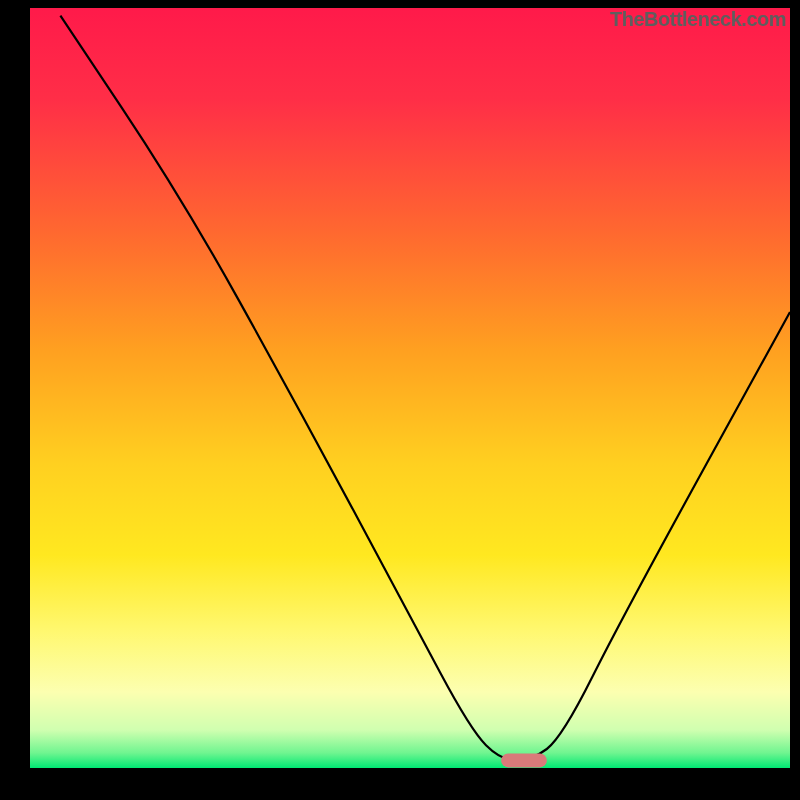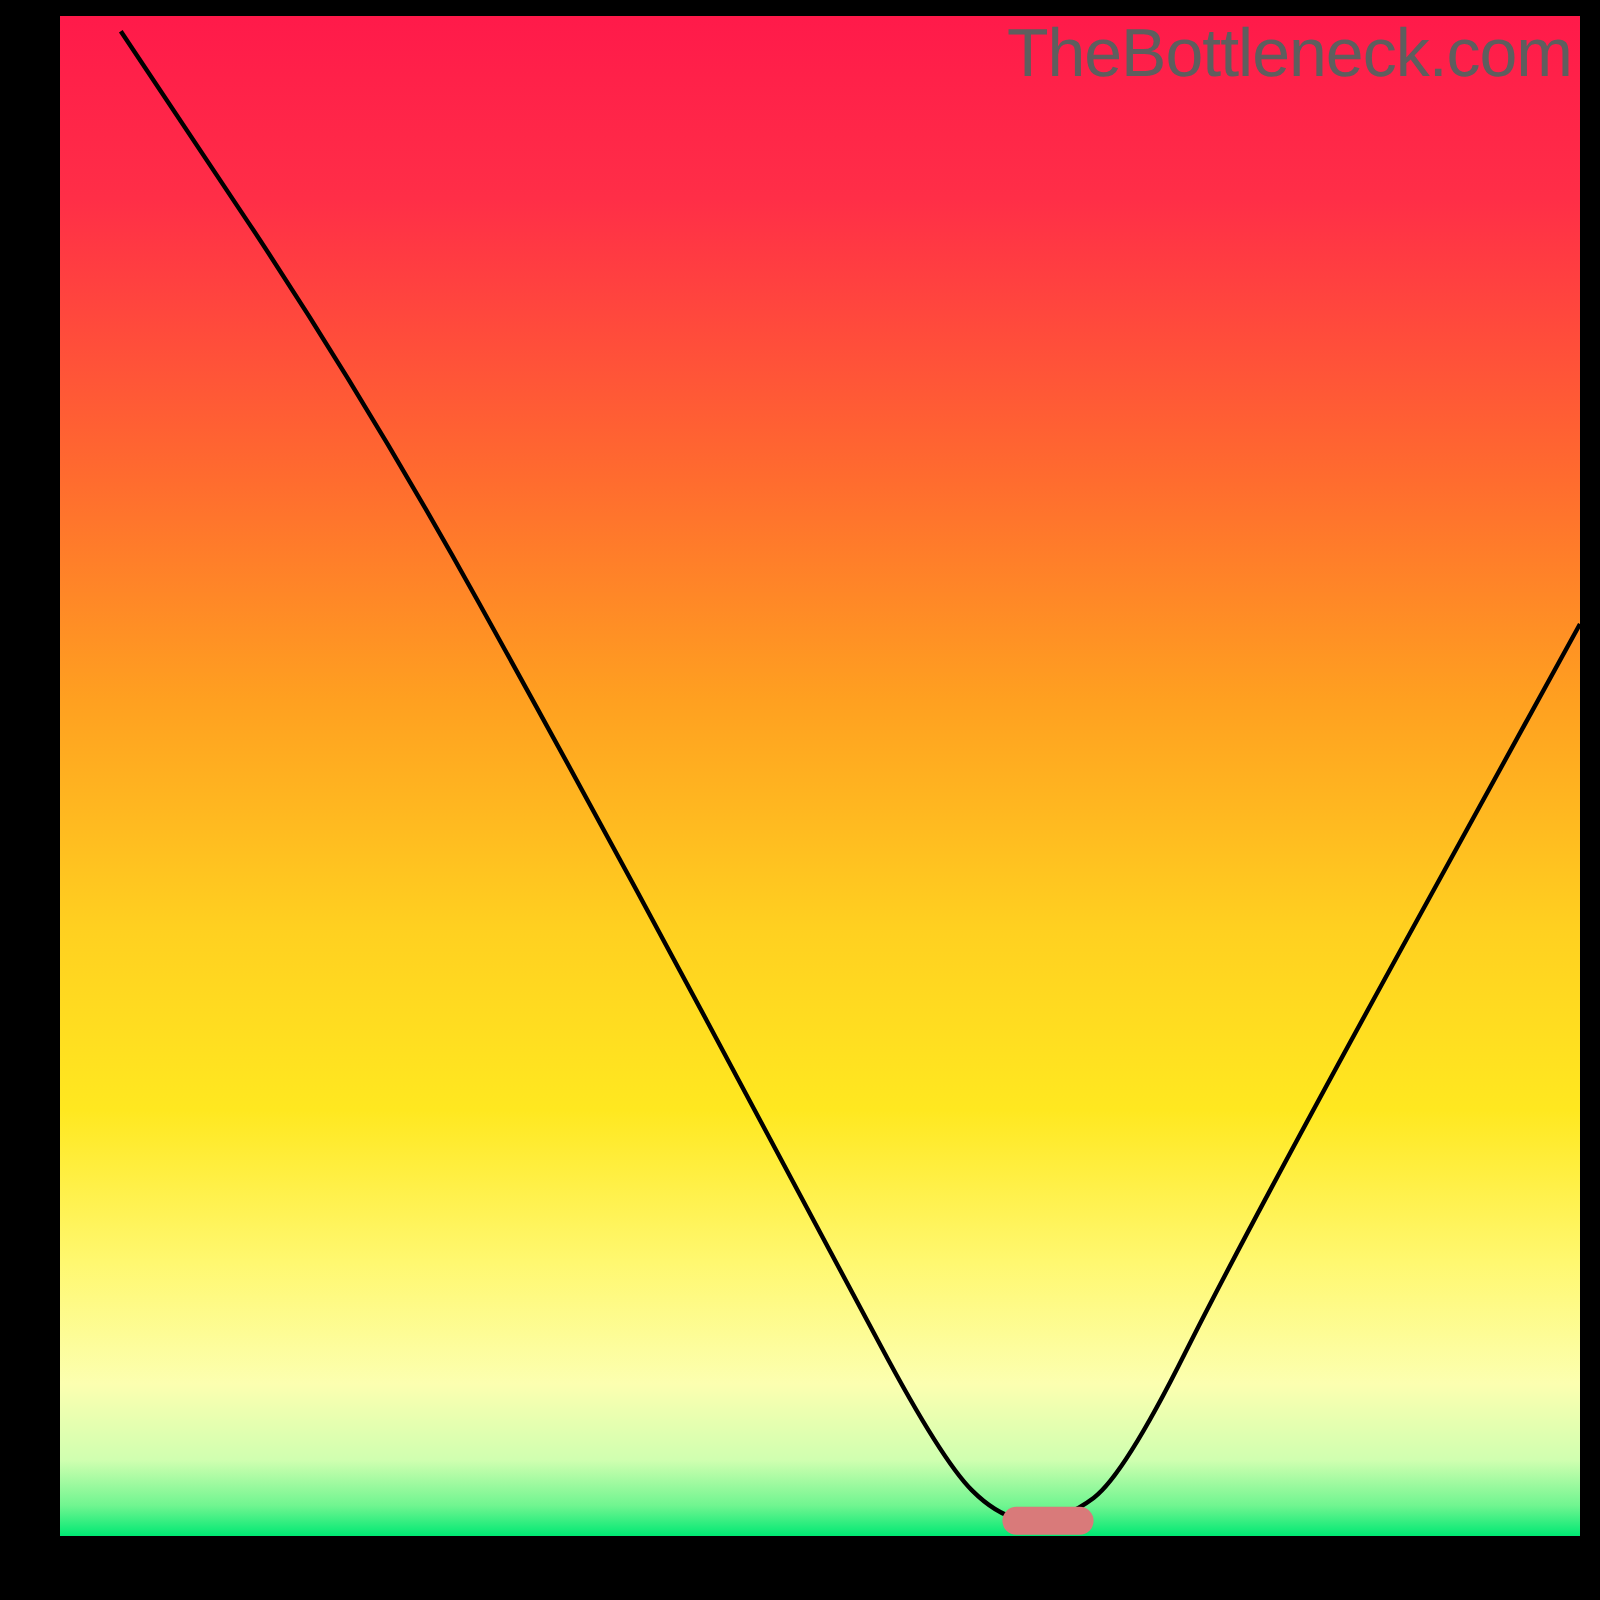--- a/index.html
+++ b/index.html
@@ -16,22 +16,22 @@
     width: 800px;
     height: 800px;
     top: 0;
     left: 0;
   }
   .watermark {
     position: absolute;
     top: 8px;
     right: 14px;
     color: #5e5e5e;
-    font-size: 34px;
-    font-weight: 400;
+    font-size: 20px;
+    font-weight: 700;
     z-index: 10;
     letter-spacing: -0.5px;
   }
   svg {
     display: block;
   }
 </style>
 </head>
 <body>
 

